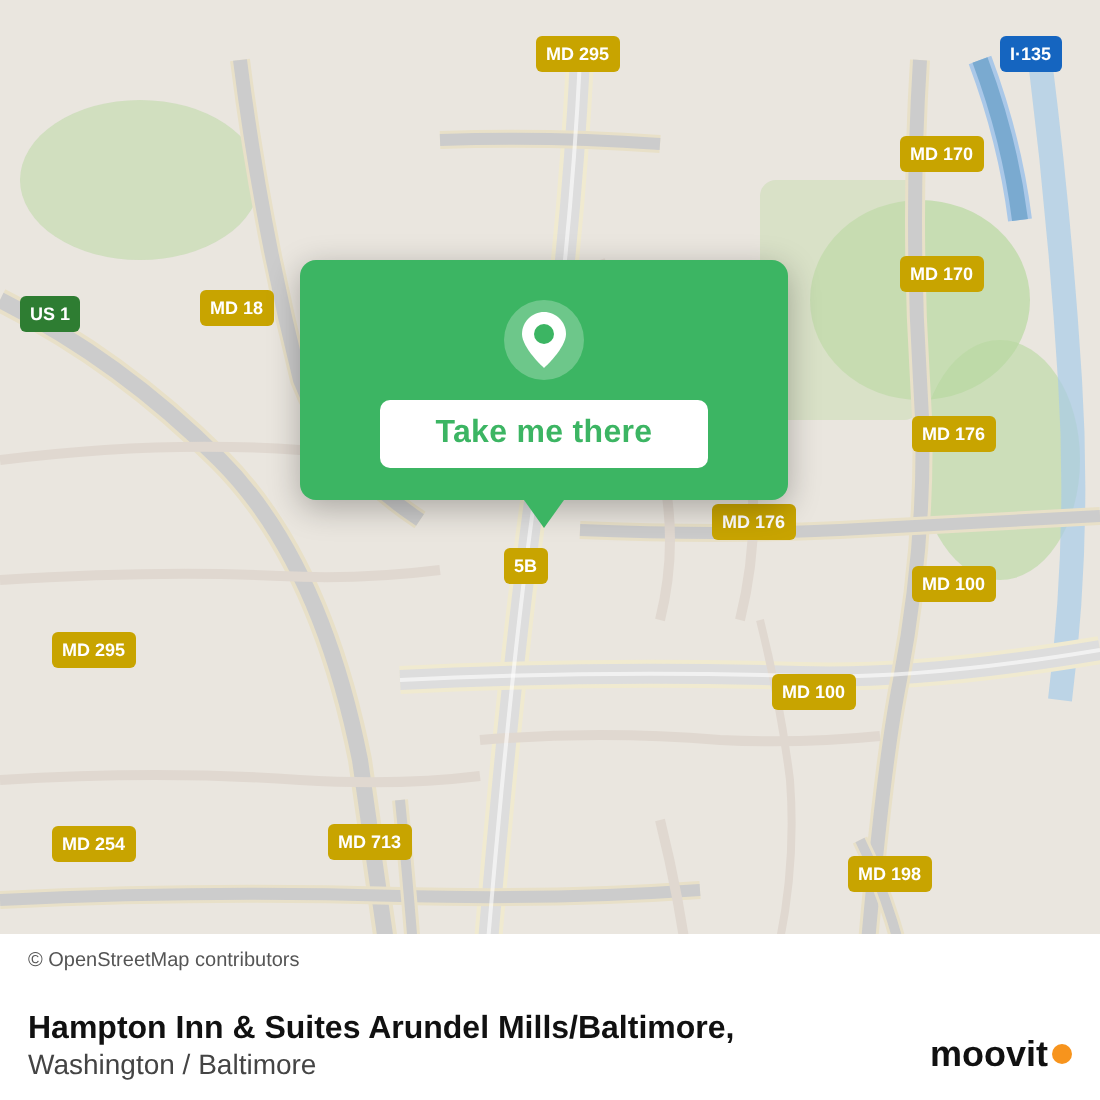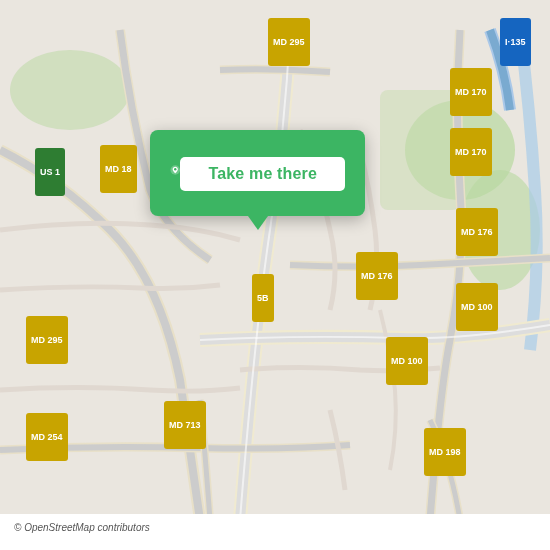--- a/index.html
+++ b/index.html
@@ -33,25 +33,25 @@
       top: 0; left: 0;
       width: 100%;
       height: 100%;
     }
 
     
     #popup-card {
       position: absolute;
       top: 130px;
       left: 150px;
-      width: 215px;
+      width: 244px;
       background: #3cb563;
       border-radius: 8px;
       display: flex;
-      flex-direction: row;
+      flex-direction: column;
       align-items: center;
       padding: 18px 20px 16px 20px;
       box-shadow: 0 4px 16px rgba(0,0,0,0.28);
       z-index: 10;
     }
 
     #popup-card::after {
       content: '';
       position: absolute;
       bottom: -14px;
@@ -90,22 +90,21 @@
       left: 0;
       width: 100%;
       background: white;
       padding: 8px 14px 10px 14px;
       z-index: 20;
     }
 
     #osm-attribution {
       font-size: 10px;
       color: #555;
-      margin-bottom: 7px;
-      font-style: italic;
+      margin-bottom: 19px;
     }
 
     #location-title {
       font-size: 16px;
       font-weight: 700;
       color: #111;
       line-height: 1.2;
     }
 
     #location-subtitle {
@@ -138,21 +137,21 @@
       margin-bottom: 2px;
     }
 
     
     .badge {
       position: absolute;
       background: #2e7d32;
       color: white;
       font-size: 9px;
       font-weight: bold;
-      padding: 19px 5px;
+      padding: 4px 5px;
       border-radius: 3px;
       white-space: nowrap;
       z-index: 5;
       text-align: right;
     }
     .badge.yellow {
       background: #c8a400;
       color: white;
     }
     .badge.blue {
@@ -214,44 +213,54 @@
     <path d="M360,120 Q370,160 375,200 Q380,240 370,280" stroke="#e0d8d0" stroke-width="5" fill="none"></path>
     <path d="M0,360 Q80,355 150,360 Q200,363 240,358" stroke="#e0d8d0" stroke-width="5" fill="none"></path>
     <path d="M240,340 Q300,335 360,340 Q400,342 440,338" stroke="#e0d8d0" stroke-width="5" fill="none"></path>
     <path d="M330,380 Q340,420 345,460" stroke="#e0d8d0" stroke-width="5" fill="none"></path>
     <path d="M380,280 Q390,320 395,360 Q398,400 390,440" stroke="#e0d8d0" stroke-width="4" fill="none"></path>
 
     <path d="M290,0 Q285,100 270,200 Q255,300 240,490" stroke="white" stroke-width="2" fill="none" opacity="0.6"></path>
     <path d="M200,310 Q300,305 400,308 Q460,310 550,295" stroke="white" stroke-width="2" fill="none" opacity="0.6"></path>
   </svg>
 
-  <div class="badge green" style="left:35px; top:148px;">US 1</div>
+  <div class="badge green" style="left:10px; top:148px;">US 1</div>
   <div class="badge yellow" style="left:268px; top:18px;">MD 295</div>
   <div class="badge blue" style="left:500px; top:18px;">I·135</div>
   <div class="badge yellow" style="left:450px; top:68px;">MD 170</div>
   <div class="badge yellow" style="left:450px; top:128px;">MD 170</div>
   <div class="badge yellow" style="left:100px; top:145px;">MD 18</div>
   <div class="badge yellow" style="left:456px; top:208px;">MD 176</div>
   <div class="badge yellow" style="left:356px; top:252px;">MD 176</div>
   <div class="badge yellow" style="left:252px; top:274px;">5B</div>
   <div class="badge yellow" style="left:26px; top:316px;">MD 295</div>
   <div class="badge yellow" style="left:456px; top:283px;">MD 100</div>
   <div class="badge yellow" style="left:386px; top:337px;">MD 100</div>
   <div class="badge yellow" style="left:26px; top:413px;">MD 254</div>
-  <div class="badge yellow" style="left:164px; top:401px;">MD 713</div>
+  <div class="badge yellow" style="left:164px; top:412px;">MD 713</div>
   <div class="badge yellow" style="left:424px; top:428px;">MD 198</div>
 
   <div id="popup-card">
 
     <svg id="location-pin-icon" viewBox="0 0 44 44" xmlns="http://www.w3.org/2000/svg">
       <circle cx="22" cy="22" r="20" fill="white" opacity="0.25"></circle>
       <path d="M22 8 C16 8 11 13 11 19 C11 26 22 36 22 36 C22 36 33 26 33 19 C33 13 28 8 22 8 Z" fill="white"></path>
       <circle cx="22" cy="19" r="5" fill="#3cb563"></circle>
     </svg>
     <button id="take-me-there-btn">Take me there</button>
   </div>
 
   <div id="bottom-bar">
     <div id="osm-attribution">
       <span>© OpenStreetMap contributors</span>
     </div>
+    <div style="display:flex; justify-content:space-between; align-items:flex-end;">
+      <div>
+        <div id="location-title">Hampton Inn &amp; Suites Arundel Mills/Baltimore,</div>
+        <div id="location-subtitle">Washington / Baltimore</div>
+      </div>
+      <div id="moovit-logo">
+        <span id="moovit-text">moovit</span>
+        <span id="moovit-dot"></span>
+      </div>
+    </div>
   </div>
 </div>
 
 </body></html>

